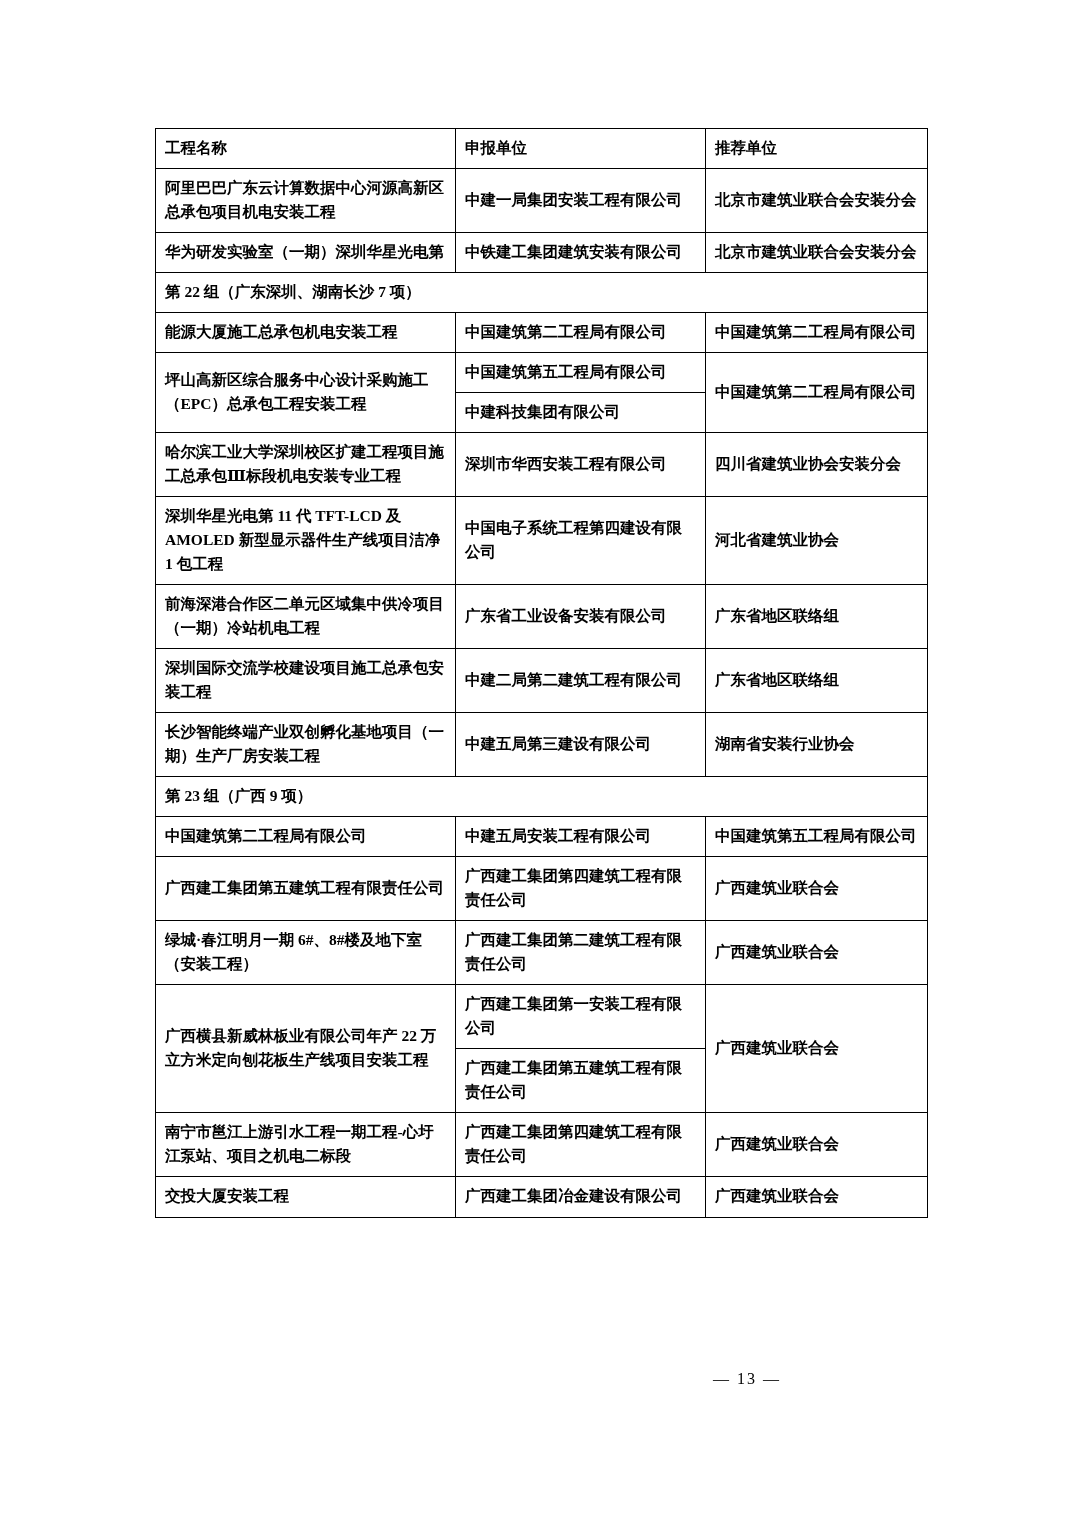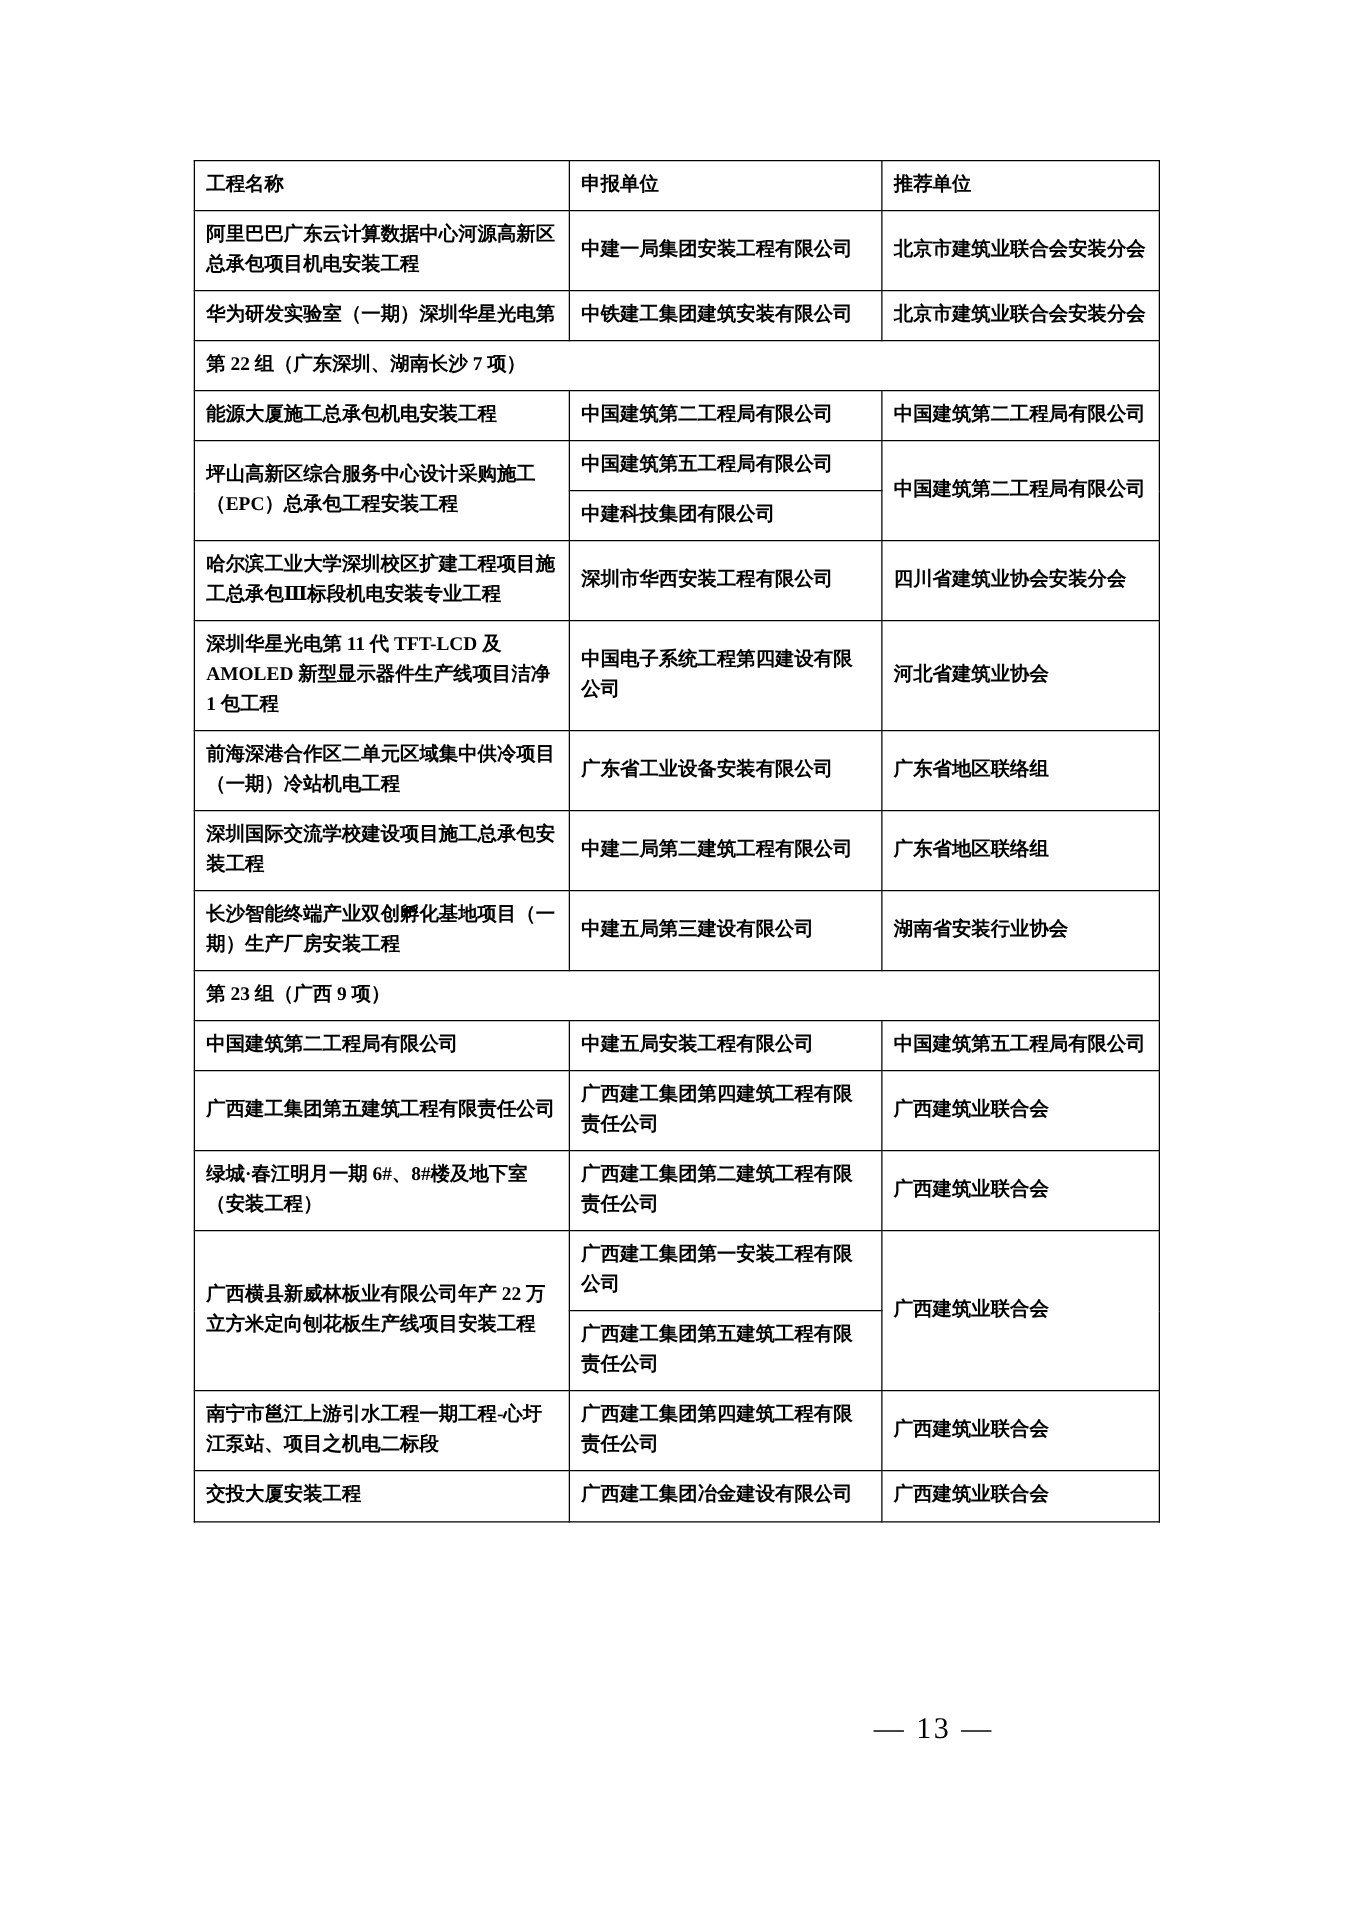--- a/index.html
+++ b/index.html
@@ -61,21 +61,21 @@
   }
   td.cell-center {
     text-align: center;
   }
   .page-number {
     position: absolute;
     left: 0;
     top: 1370px;
     width: 1004px;
     text-align: center;
-    font-size: 24px;
+    font-size: 16px;
     letter-spacing: 2px;
     font-family: "Liberation Serif", serif;
   }
   .pn-inner {
     display: inline-block;
     padding-left: 490px;
   }
 </style>
 </head>
 <body>

